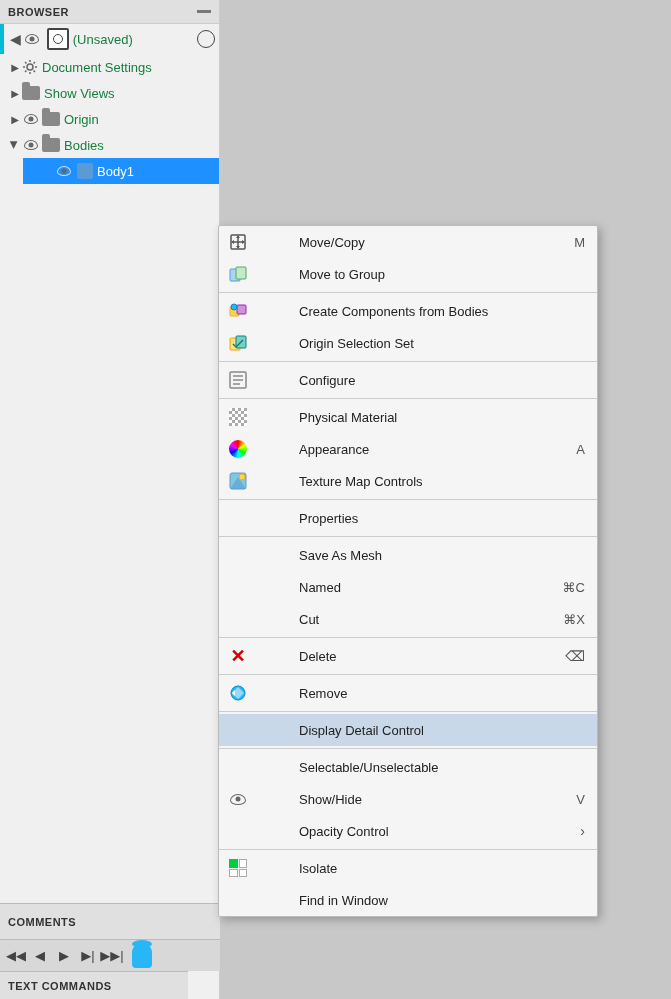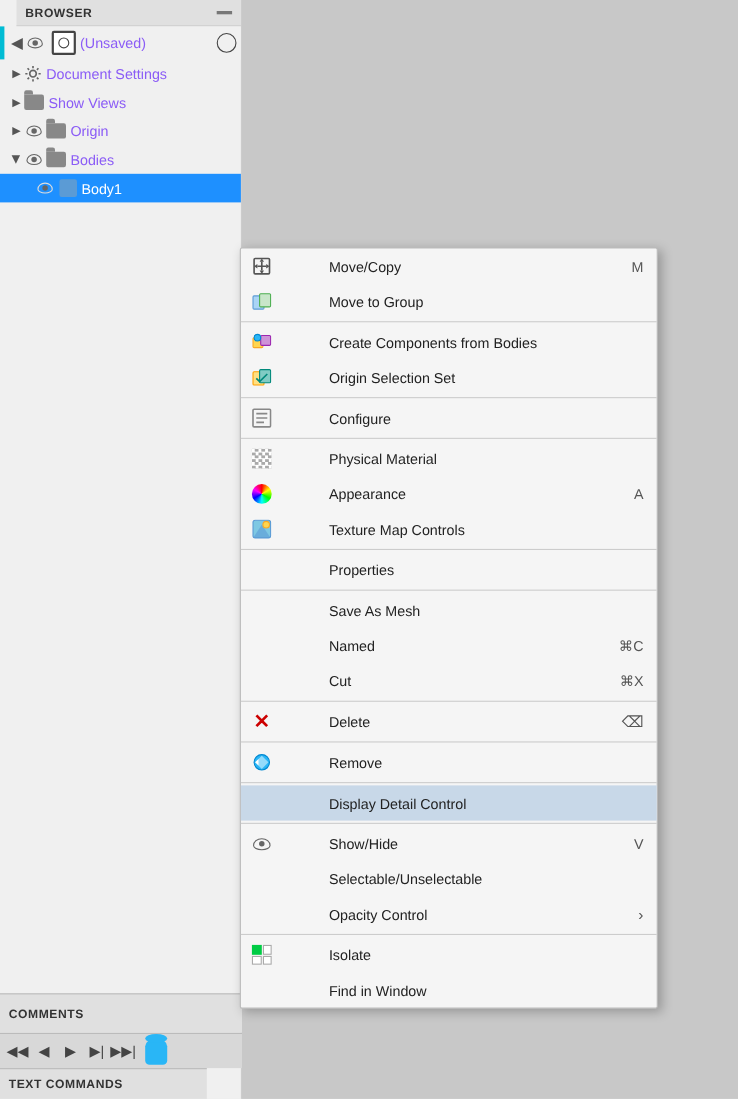--- a/index.html
+++ b/index.html
@@ -24,21 +24,20 @@
     }
 
     .browser-header {
       display: flex;
       align-items: center;
       justify-content: space-between;
       padding: 4px 8px;
       background: #e0e0e0;
       border-bottom: 1px solid #ccc;
       height: 24px;
-      margin-left: 15px;
     }
 
     .browser-header-title {
       font-size: 11px;
       font-weight: 600;
       color: #333;
       letter-spacing: 0.5px;
     }
 
     .browser-minimize {
@@ -125,21 +124,21 @@
     .body-icon {
       width: 16px;
       height: 16px;
       background: #5b9bd5;
       border-radius: 2px;
       flex-shrink: 0;
       margin-right: 4px;
     }
 
     .tree-label {
-      color: #8b5cf6;
+      color: #15803d;
       font-size: 13px;
     }
 
     
     .unsaved-item {
       display: flex;
       align-items: center;
       height: 30px;
       padding-left: 4px;
       background: #f0f0f0;
@@ -187,20 +186,21 @@
     }
 
     
     .body1-item {
       display: flex;
       align-items: center;
       height: 26px;
       padding-left: 32px;
       background: #1e90ff;
       cursor: pointer;
+      margin-left: 23px;
     }
 
     .body1-label {
       color: white;
       font-size: 13px;
     }
 
     
     .context-menu {
       position: absolute;
@@ -617,30 +617,30 @@
   <div class="menu-separator"></div>
 
   <div class="menu-item active">
     <div class="menu-item-icon"></div>
     <span class="menu-item-label">Display Detail Control</span>
   </div>
 
   <div class="menu-separator"></div>
 
   <div class="menu-item">
+    <div class="menu-item-icon"></div>
+    <span class="menu-item-label">Selectable/Unselectable</span>
+  </div>
+
+  <div class="menu-item">
     <div class="menu-item-icon">
       <div class="eye-icon" style="width:16px;height:11px;"></div>
     </div>
     <span class="menu-item-label">Show/Hide</span>
     <span class="menu-item-shortcut">V</span>
-  </div>
-
-  <div class="menu-item">
-    <div class="menu-item-icon"></div>
-    <span class="menu-item-label">Selectable/Unselectable</span>
   </div>
 
   <div class="menu-item">
     <div class="menu-item-icon"></div>
     <span class="menu-item-label">Opacity Control</span>
     <span class="menu-arrow">›</span>
   </div>
 
   <div class="menu-separator"></div>
 

